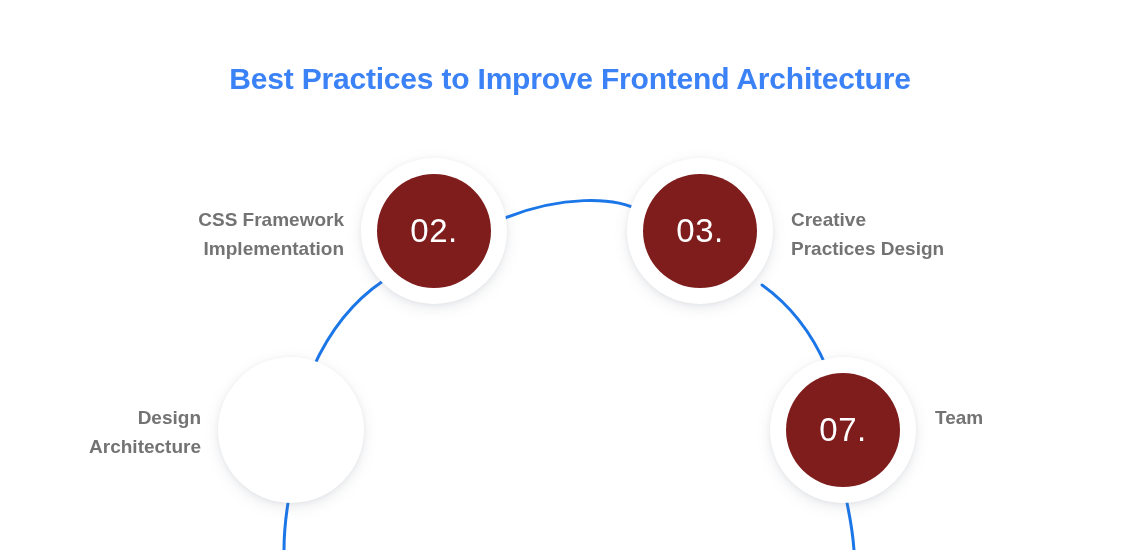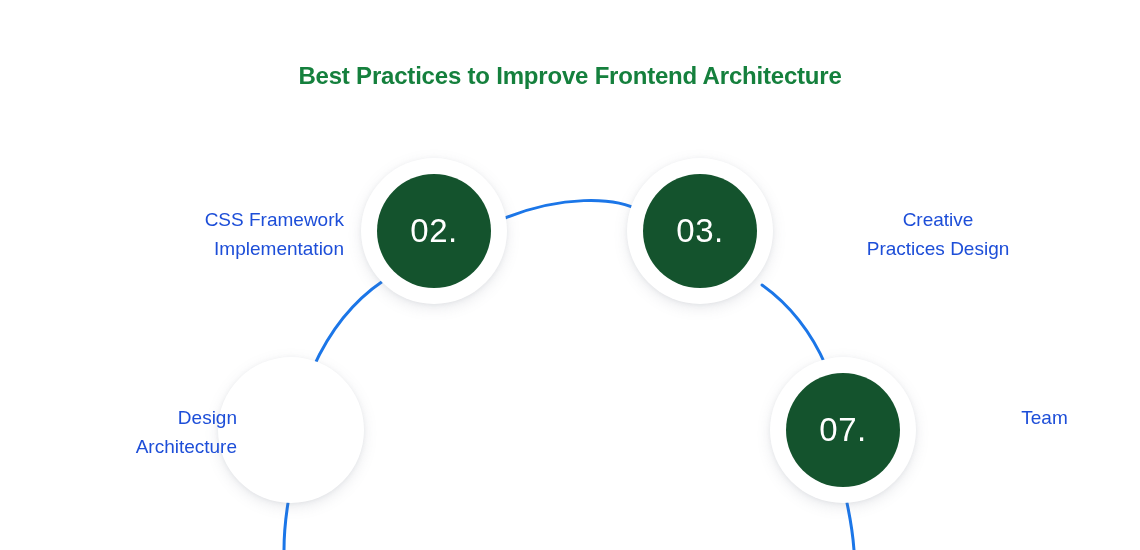--- a/index.html
+++ b/index.html
@@ -14,24 +14,24 @@
     width:1140px; height:550px;
     background:#ffffff;
   }
 
   
   #page-title {
     position:absolute;
     left:0; top:62px;
     width:1140px;
     text-align:center;
-    font-size:24px;
+    font-size:30px;
     font-weight:bold;
     letter-spacing:-0.2px;
-    color:#15803d;
+    color:#3b82f6;
     white-space:nowrap;
   }
 
   
   #connectors {
     position:absolute;
     left:0; top:0;
     width:1140px; height:550px;
     pointer-events:none;
   }
@@ -48,21 +48,21 @@
     border-radius:50%;
     background:#ffffff;
     box-shadow:0 4px 14px rgba(120,125,140,0.16),
                0 1px 4px rgba(120,125,140,0.10);
   }
   .step-disc {
     position:absolute;
     left:16px; top:16px;
     width:114px; height:114px;
     border-radius:50%;
-    background:#14532d;
+    background:#7f1d1d;
     display:flex;
     align-items:center;
     justify-content:center;
     text-align:center;
   }
   .step-number {
     color:#ffffff;
     font-size:33px;
     font-weight:400;
     letter-spacing:0.5px;
@@ -74,27 +74,28 @@
   #step-01 { left:218px; top:357px; }
   #step-02 { left:361px; top:158px; }
   #step-03 { left:627px; top:158px; }
   #step-04 { left:770px; top:357px; }
 
   
   .step-label {
     position:absolute;
     font-size:19px;
     line-height:1.53;
-    color:#1d4ed8;
+    color:#737373;
     white-space:nowrap;
+    font-weight:bold;
   }
   .label-right-align { text-align:right; }
-  .label-left-align  { text-align:center;margin-left:7px; }
+  .label-left-align  { text-align:left; }
 
-  #label-01 { left:0px;   top:403px; width:201px;margin-left:36px; }
+  #label-01 { left:0px;   top:403px; width:201px; }
   #label-02 { left:120px; top:205px; width:224px; }
   #label-03 { left:791px; top:205px; width:280px; }
   #label-04 { left:935px; top:403px; width:205px; }
 </style>
 </head>
 <body>
 
 <div id="stage">
 
   <div id="page-title">Best Practices to Improve Frontend Architecture</div>

